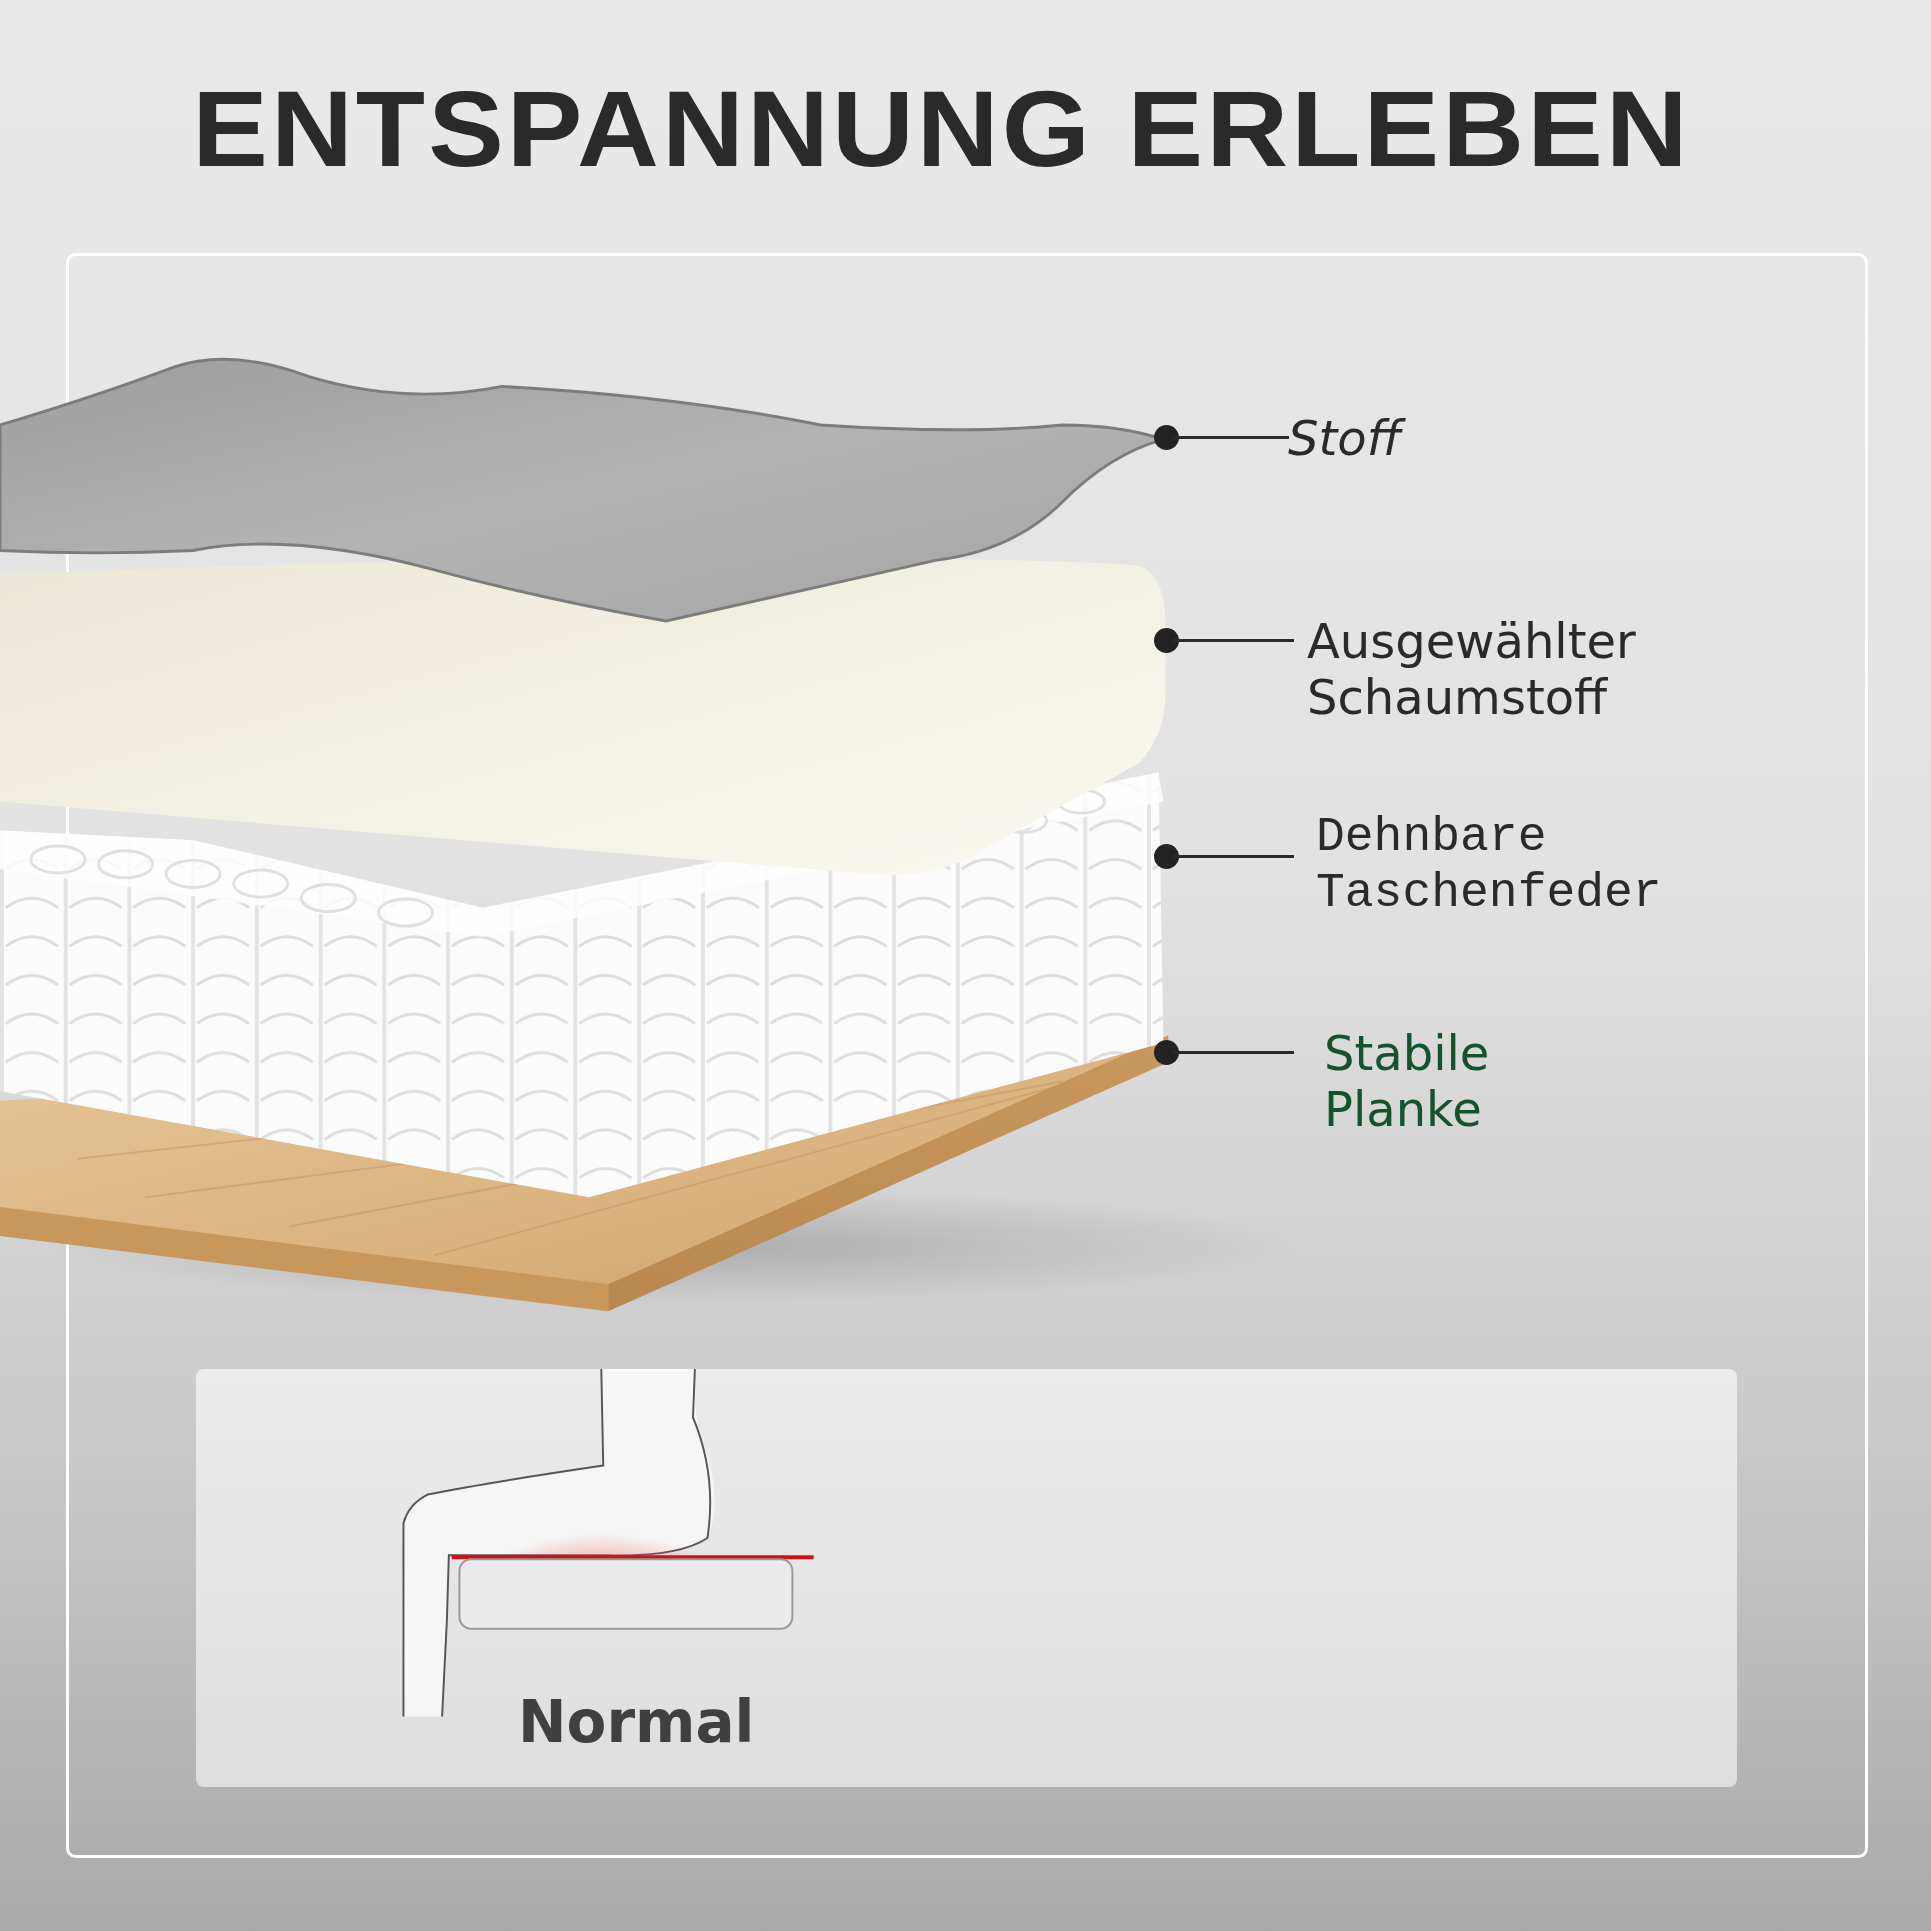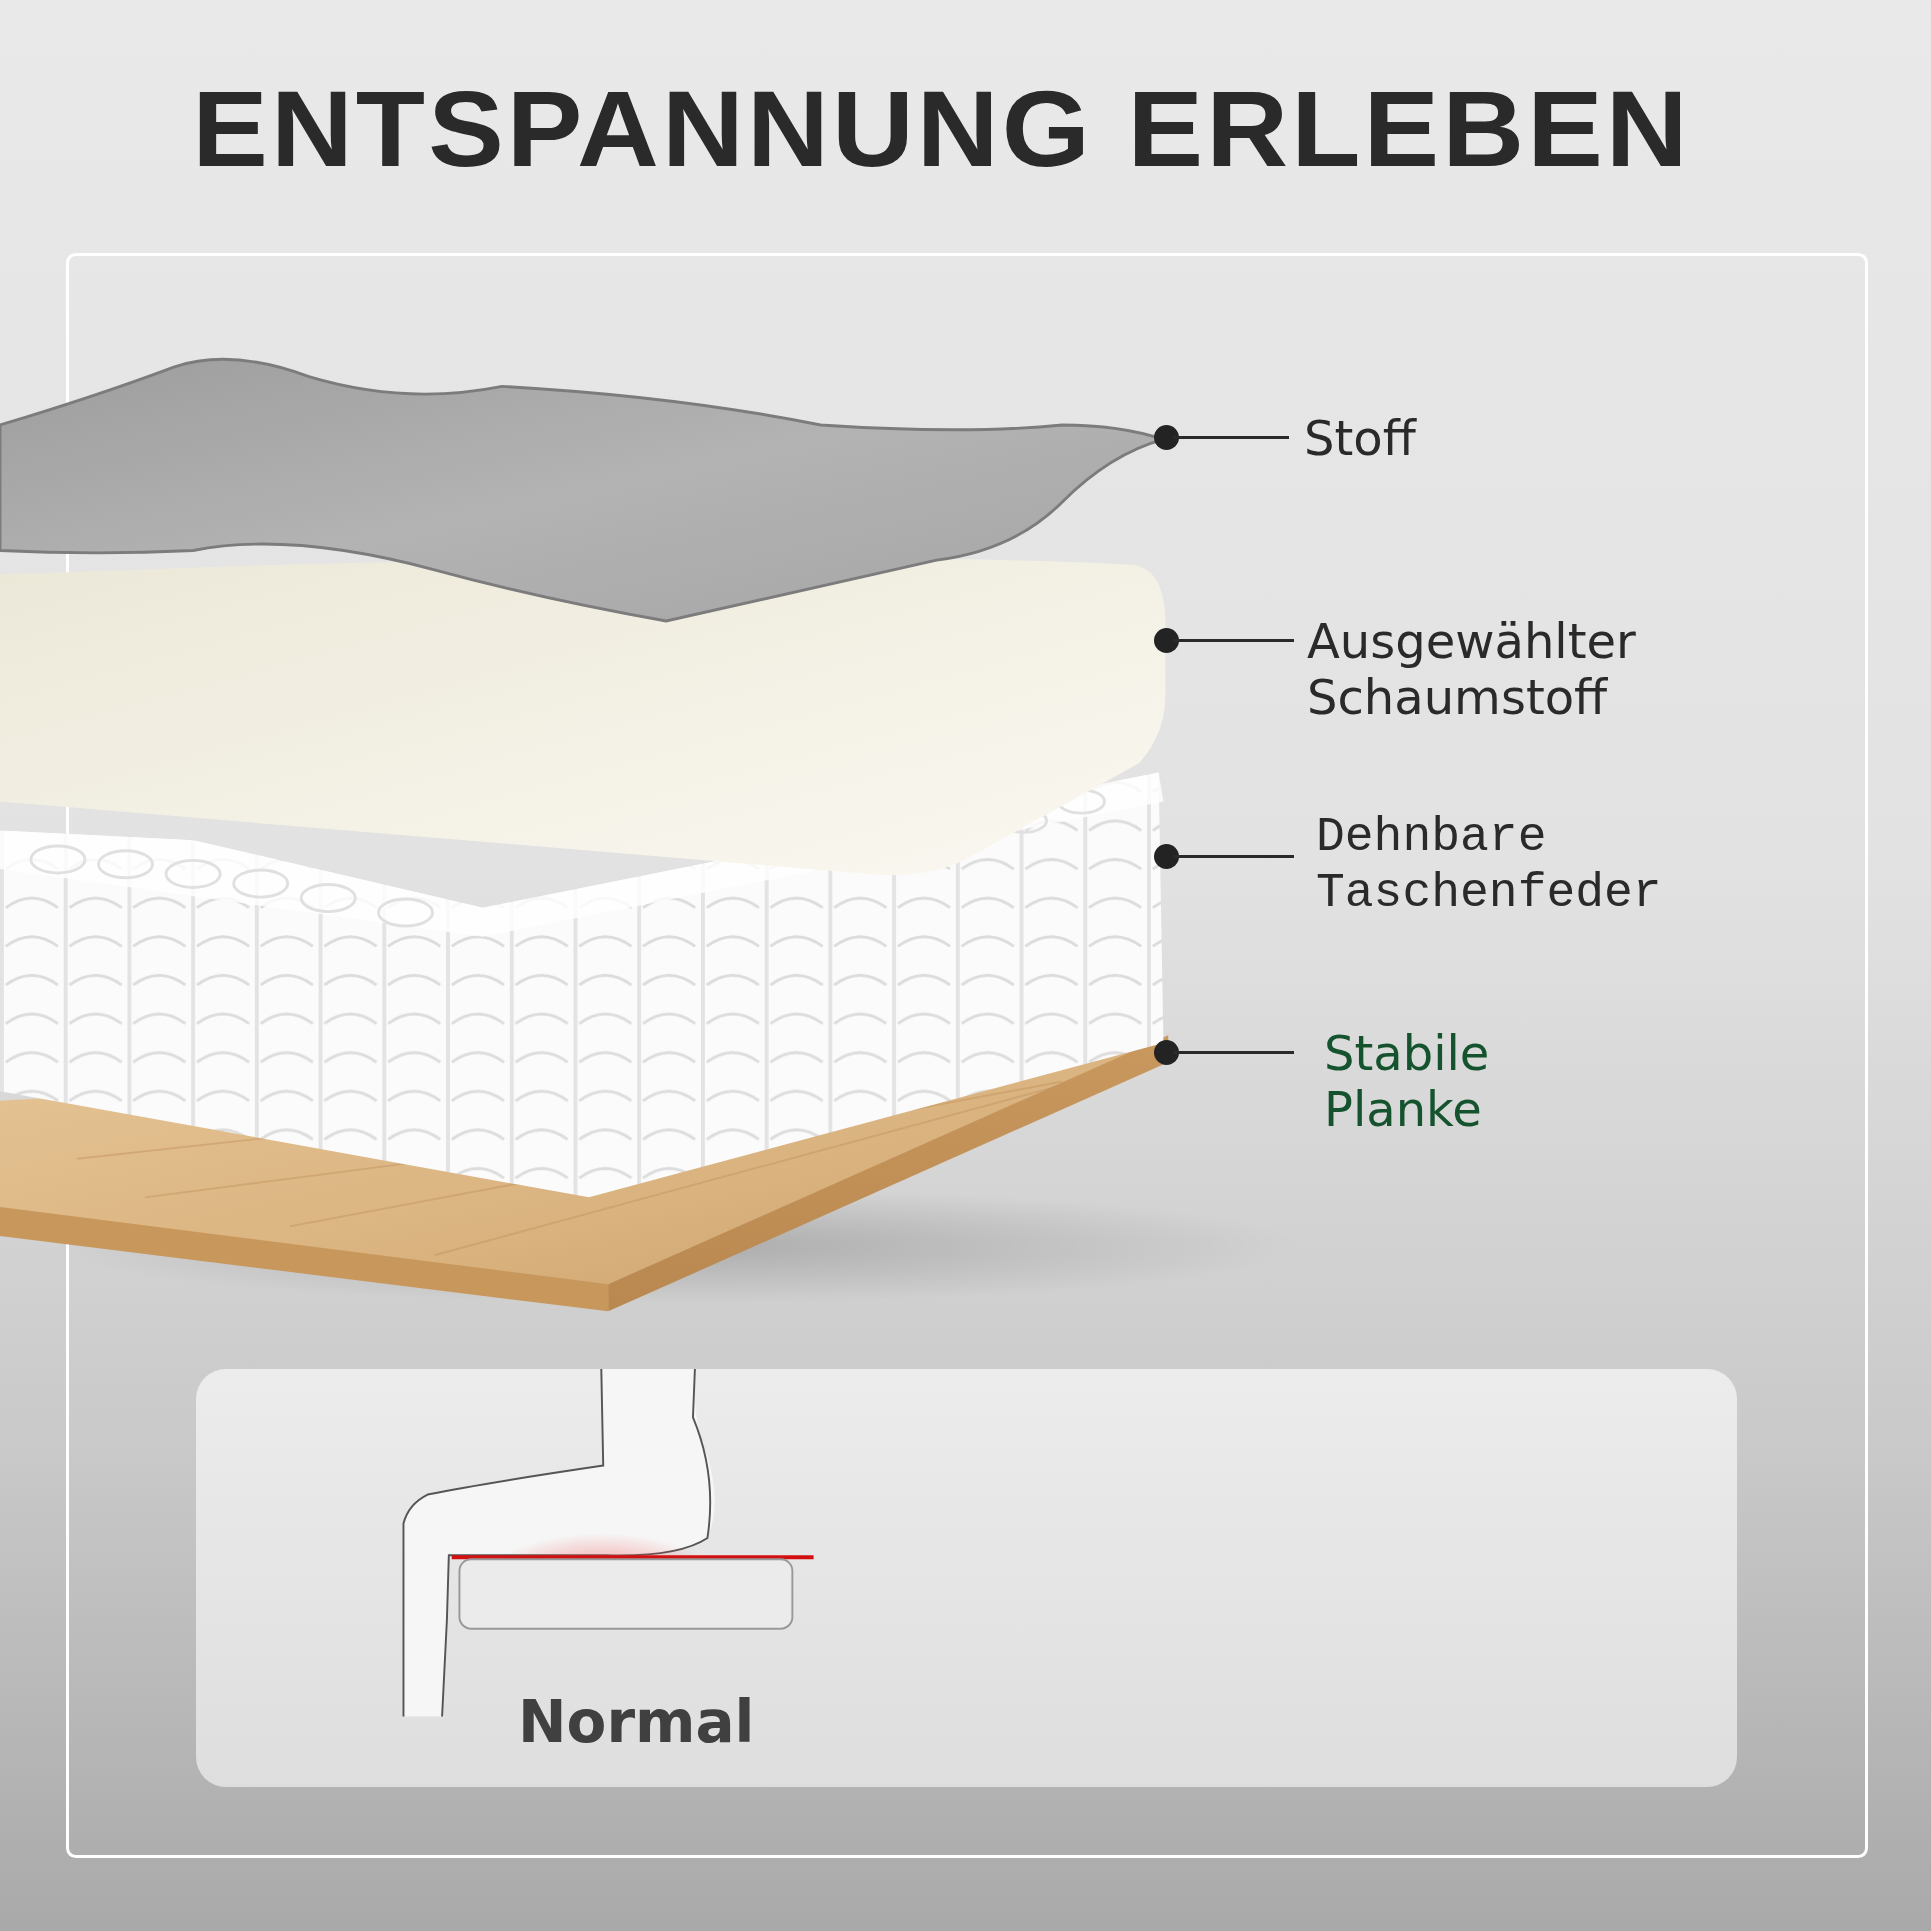--- a/index.html
+++ b/index.html
@@ -29,21 +29,21 @@
   }
   .callout .line {
     position: absolute; height: 3.9px; background: #2a2a2a;
   }
   .callout .label {
     position: absolute; font-family: "DejaVu Sans", sans-serif;
     font-size: 48px; line-height: 56px; color: #2a2a2a; white-space: pre-line;
   }
   .compare-panel {
     position: absolute; left: 196px; top: 1369px; width: 1541px; height: 418px;
-    border-radius: 30px;
+    border-radius: 8px;
     background: linear-gradient(180deg, #ececec 0%, #dedede 100%);
   }
   .compare-item { position: absolute; top: 0; height: 418px; }
   .compare-label {
     position: absolute; font-family: "DejaVu Sans", sans-serif; font-weight: bold;
     font-size: 58px; color: #404040;
   }
 </style>
 </head>
 <body>
@@ -119,21 +119,21 @@
   </g>
 
   <g>
     <path d="M0,440 Q100,410 180,380 Q240,360 320,390 Q420,420 520,400 Q700,410 850,440 Q1000,450 1100,440 Q1160,440 1205,455 Q1150,470 1100,520 Q1050,570 970,580 L690,643 Q560,620 450,590 Q300,550 200,570 Q100,575 0,570 Z" fill="url(#fabric)" stroke="#7c7c7c" stroke-width="3"></path>
   </g>
 </svg>
 
 <div class="callout" style="left:1154px;top:425px;">
   <span class="dot" style="left:0;top:0;"></span>
   <span class="line" style="left:19.3px;top:10.6px;width:116px;"></span>
-  <span class="label" style="left:150px;top:-15.4px;">Stoff</span>
+  <span class="label" style="left:134px;top:-15.4px;font-style:italic;">Stoff</span>
 </div>
 
 <div class="callout" style="left:1154px;top:628px;">
   <span class="dot" style="left:0;top:0;"></span>
   <span class="line" style="left:19.3px;top:10.6px;width:121px;"></span>
   <span class="label" style="left:153px;top:-15.4px;">Ausgewählter
 Schaumstoff</span>
 </div>
 
 <div class="callout" style="left:1154px;top:844px;">

